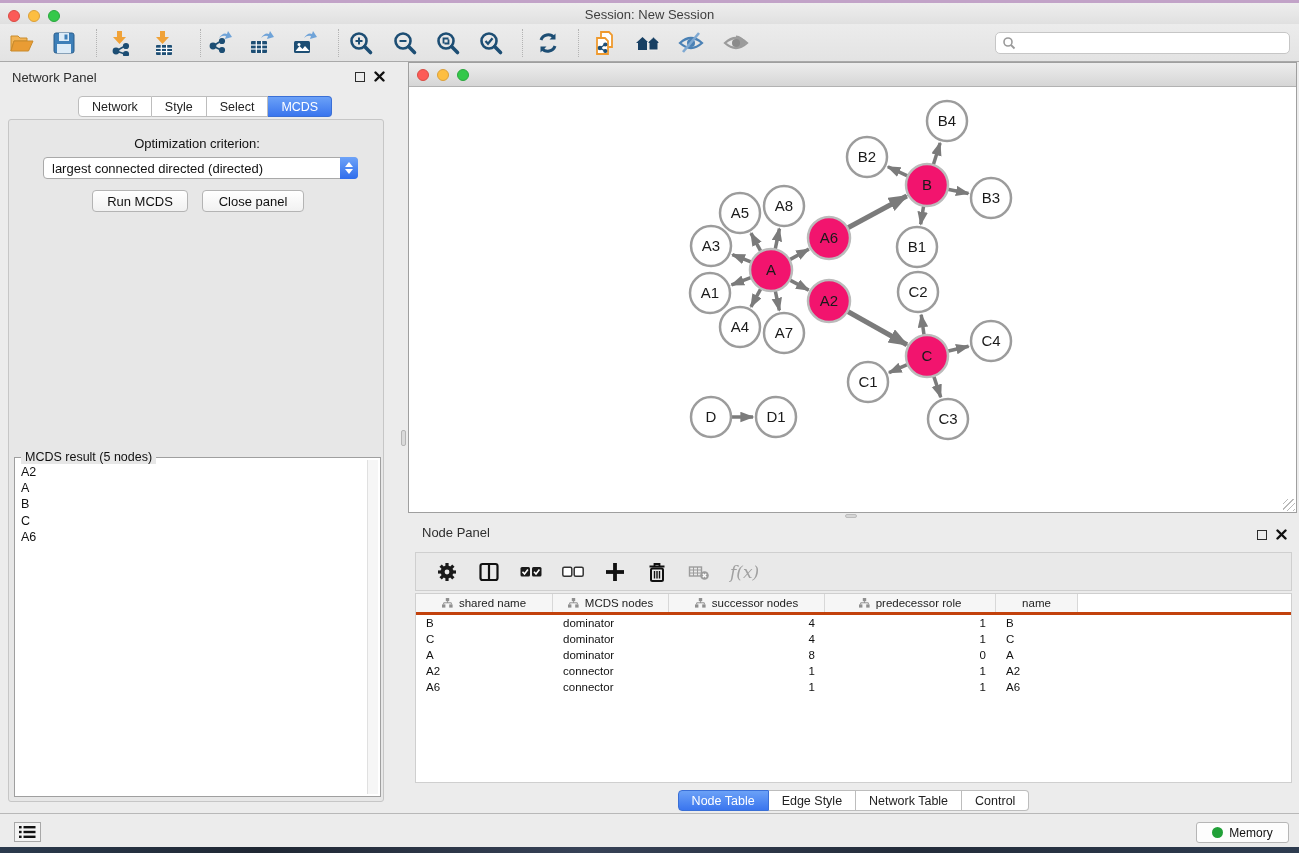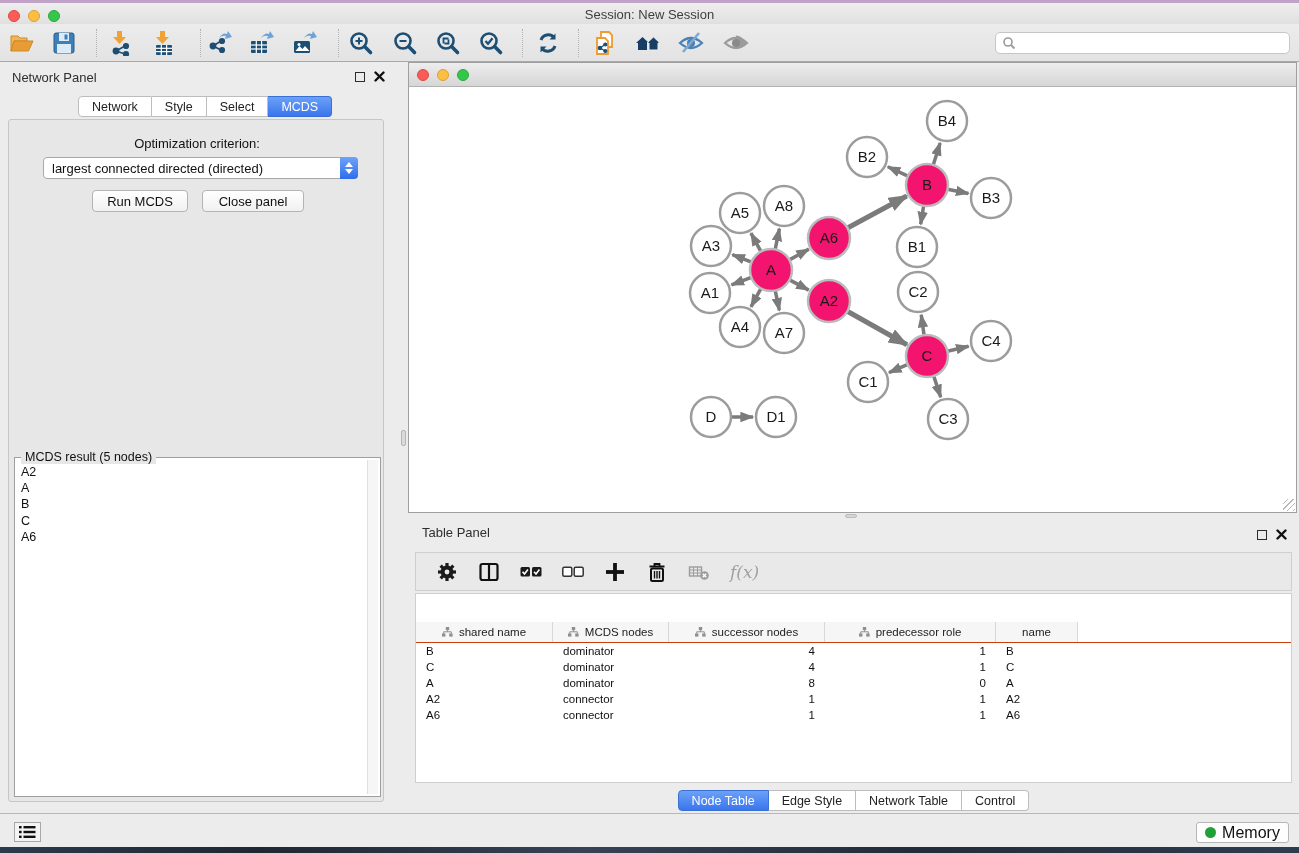--- a/index.html
+++ b/index.html
@@ -86,38 +86,38 @@
   .tp-title { position:absolute; left:422px; top:525px; font-size:13px; color:#2e2e2e; }
   .tp-toolbar { position:absolute; left:415px; top:552px; width:877px; height:39px;
     background:#e9e9e9; border:1px solid #cfcfcf; display:flex; align-items:center; }
   .tp-icon { width:22px; height:22px; margin-left:20px; }
   .tp-icon svg { width:22px; height:22px; display:block; }
   .fx-label { margin-left:20px; font-family:"DejaVu Serif", serif; font-style:italic;
     font-size:17px; color:#a0a0a0; }
 
   .tp-table { position:absolute; left:415px; top:593px; width:877px; height:190px;
     background:#fff; border:1px solid #cfcfcf; overflow:hidden; }
-  .thead { display:flex; height:21px; border-bottom:1px solid #c2410c;margin-top:28px; }
+  .thead { display:flex; height:21px; border-bottom:3px solid #c2410c; }
   .th { display:flex; align-items:center; justify-content:center; gap:6px;
     background:#f6f6f6; border-right:1px solid #d8d8d8; font-size:11.5px; color:#222; }
   .trow { display:flex; height:16px; align-items:center; }
   .td { font-size:11.5px; color:#111; white-space:nowrap; overflow:hidden; }
   .td.left { text-align:left; padding-left:10px; }
   .td.right { text-align:right; padding-right:10px; }
 
   .bottom-tabs-wrap { position:absolute; left:415px; top:790px; width:877px; display:flex; justify-content:center; }
 
   
   .statusbar { position:absolute; left:0; top:813px; width:1299px; height:34px;
     background:#ececec; border-top:1px solid #b8b8b8; }
   .list-btn { position:absolute; left:14px; top:8px; width:27px; height:20px;
     background:#f3f3f3; border:1px solid #a8a8a8; display:flex; align-items:center; justify-content:center; }
   .memory-btn { position:absolute; right:10px; top:8px; width:93px; height:21px;
     background:#fdfdfd; border:1px solid #b6b6b6; border-radius:3px;
-    display:flex; align-items:center; justify-content:center; gap:6px; font-size:16px; color:#111; }
+    display:flex; align-items:center; justify-content:center; gap:6px; font-size:12px; color:#111; }
   .memory-dot { width:11px; height:11px; border-radius:50%; background:#21a038; }
   .bottom-strip { position:absolute; left:0; top:847px; width:1299px; height:6px;
     background:linear-gradient(90deg,#2b3a4d,#1f2733 20%,#374257 45%,#232c3a 70%,#2e3c50); }
 </style>
 </head>
 <body>
 
 <div id="app">
 
   <div class="top-strip"></div>
@@ -408,21 +408,21 @@
           <text x="302" y="335" text-anchor="middle" font-size="15" font-family="&quot;Liberation Sans&quot;, sans-serif" fill="#1A1A1A">D</text>
           <circle cx="367" cy="330" r="20" fill="#FFFFFF" stroke="#9C9C9C" stroke-width="2.5"></circle>
           <text x="367" y="335" text-anchor="middle" font-size="15" font-family="&quot;Liberation Sans&quot;, sans-serif" fill="#1A1A1A">D1</text>
         </svg>
     </div>
     <div class="resize-corner"></div>
   </div>
   <div class="splitter-v"></div>
   <div class="splitter-h"></div>
 
-  <div class="tp-title">Table Panel</div>
+  <div class="tp-title">Node Panel</div>
   <div class="panel-btns" style="left:1257px; top:529px;">
     <span class="float-box"></span>
     <span class="close-x">
         <svg width="11" height="11" viewBox="0 0 11 11">
           <g stroke="#111" stroke-width="2.4" stroke-linecap="round">
             <line x1="1.5" y1="1.5" x2="9.5" y2="9.5"></line>
             <line x1="9.5" y1="1.5" x2="1.5" y2="9.5"></line>
           </g>
         </svg>
       </span>

